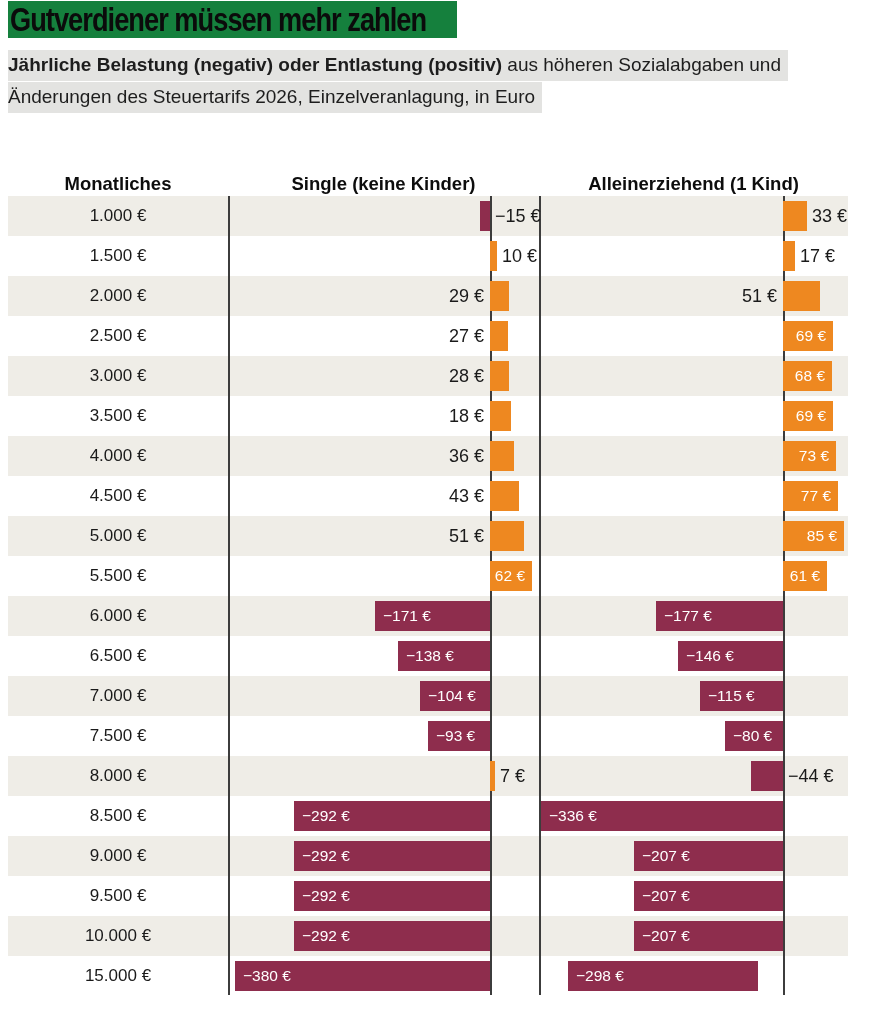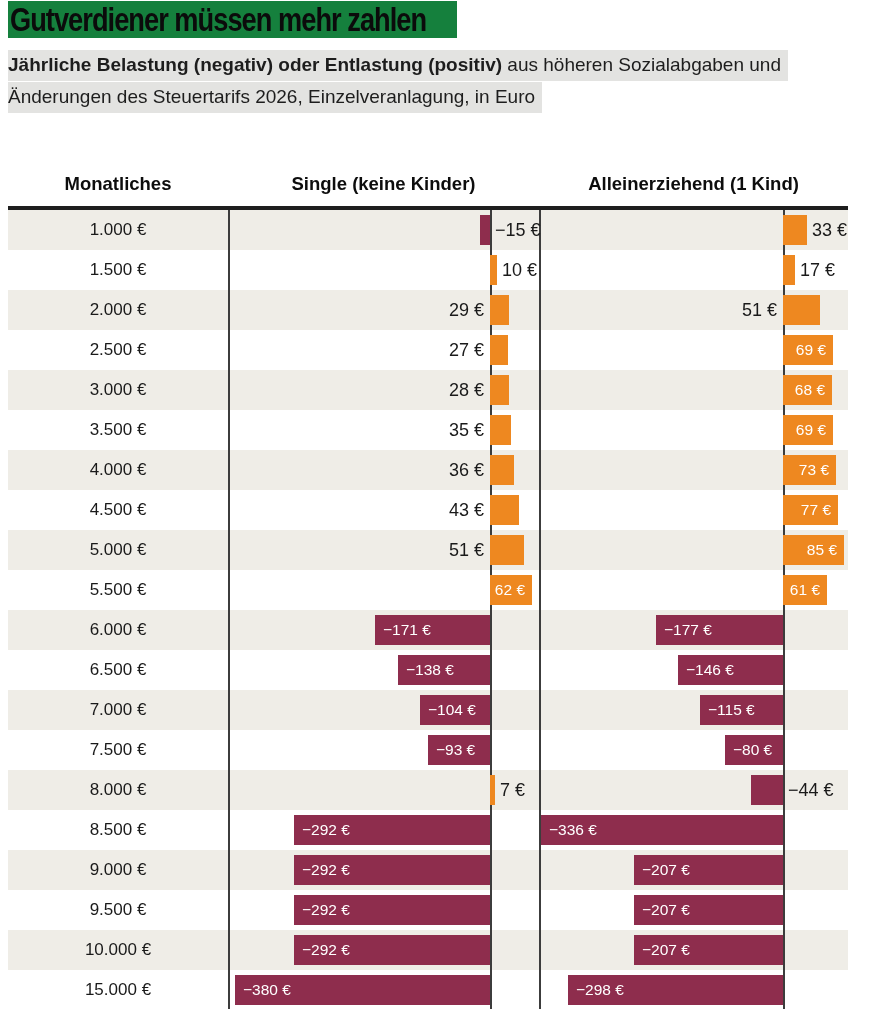--- a/index.html
+++ b/index.html
@@ -18,21 +18,21 @@
   .hl{display:inline-block;background:#e3e3e1;padding:4px 7px 5px 0;}
   .hl b{font-weight:bold;}
 
   
   .headers{position:absolute;top:139px;left:8px;width:840px;height:58px;
            display:grid;grid-template-columns:220px 311px 309px;align-items:end;
            font-weight:bold;font-size:18.5px;line-height:27px;text-align:center;color:#0d0d0d;}
 
   
   .topline{position:absolute;top:206px;left:8px;width:840px;height:4px;background:#1e1e1e;}
-  .tbody{position:absolute;top:210px;left:8px;width:840px;height:800px;}
+  .tbody{position:absolute;top:196px;left:8px;width:840px;height:800px;}
   .vline{position:absolute;top:0;width:1.5px;height:799px;background:#3c3c3c;z-index:1;}
 
   .row{position:relative;width:840px;height:40px;}
   .row.stripe{background:#efede7;}
   .income{position:absolute;left:0;top:0;width:220px;height:40px;line-height:40px;
           text-align:center;font-size:17px;color:#1a1a1a;}
 
   .bar{position:absolute;top:5px;height:30px;z-index:2;display:flex;align-items:center;
        color:#fff;font-size:15.5px;white-space:nowrap;}
   .bar.pos{background:#ee8820;justify-content:flex-end;}
@@ -105,21 +105,21 @@
         <div class="income">3.000 €</div>
         <div class="bar pos" style="left: 482px; width: 19px;"></div>
         <div class="outlbl" style="right: 364px;">28 €</div>
         <div class="bar pos pad-right" style="left: 775px; width: 49px;">
           <span>68 €</span>
         </div>
       </div>
       <div class="row">
         <div class="income">3.500 €</div>
         <div class="bar pos" style="left: 482px; width: 21px;"></div>
-        <div class="outlbl" style="right: 364px;">35 €</div>
+        <div class="outlbl" style="right: 364px;">18 €</div>
         <div class="bar pos pad-right" style="left: 775px; width: 50px;">
           <span>69 €</span>
         </div>
       </div>
       <div class="row stripe">
         <div class="income">4.000 €</div>
         <div class="bar pos" style="left: 482px; width: 24px;"></div>
         <div class="outlbl" style="right: 364px;">36 €</div>
         <div class="bar pos pad-right" style="left: 775px; width: 53px;">
           <span>73 €</span>
@@ -227,19 +227,19 @@
         </div>
         <div class="bar neg pad-left" style="left: 626px; width: 149px;">
           <span>−207 €</span>
         </div>
       </div>
       <div class="row">
         <div class="income">15.000 €</div>
         <div class="bar neg pad-left" style="left: 227px; width: 255px;">
           <span>−380 €</span>
         </div>
-        <div class="bar neg pad-left" style="left: 560px; width: 215px;">
+        <div class="bar neg pad-left" style="left: 560px; width: 190px;">
           <span>−298 €</span>
         </div>
       </div>
     </div>
 
 </div>
 
 </body></html>

